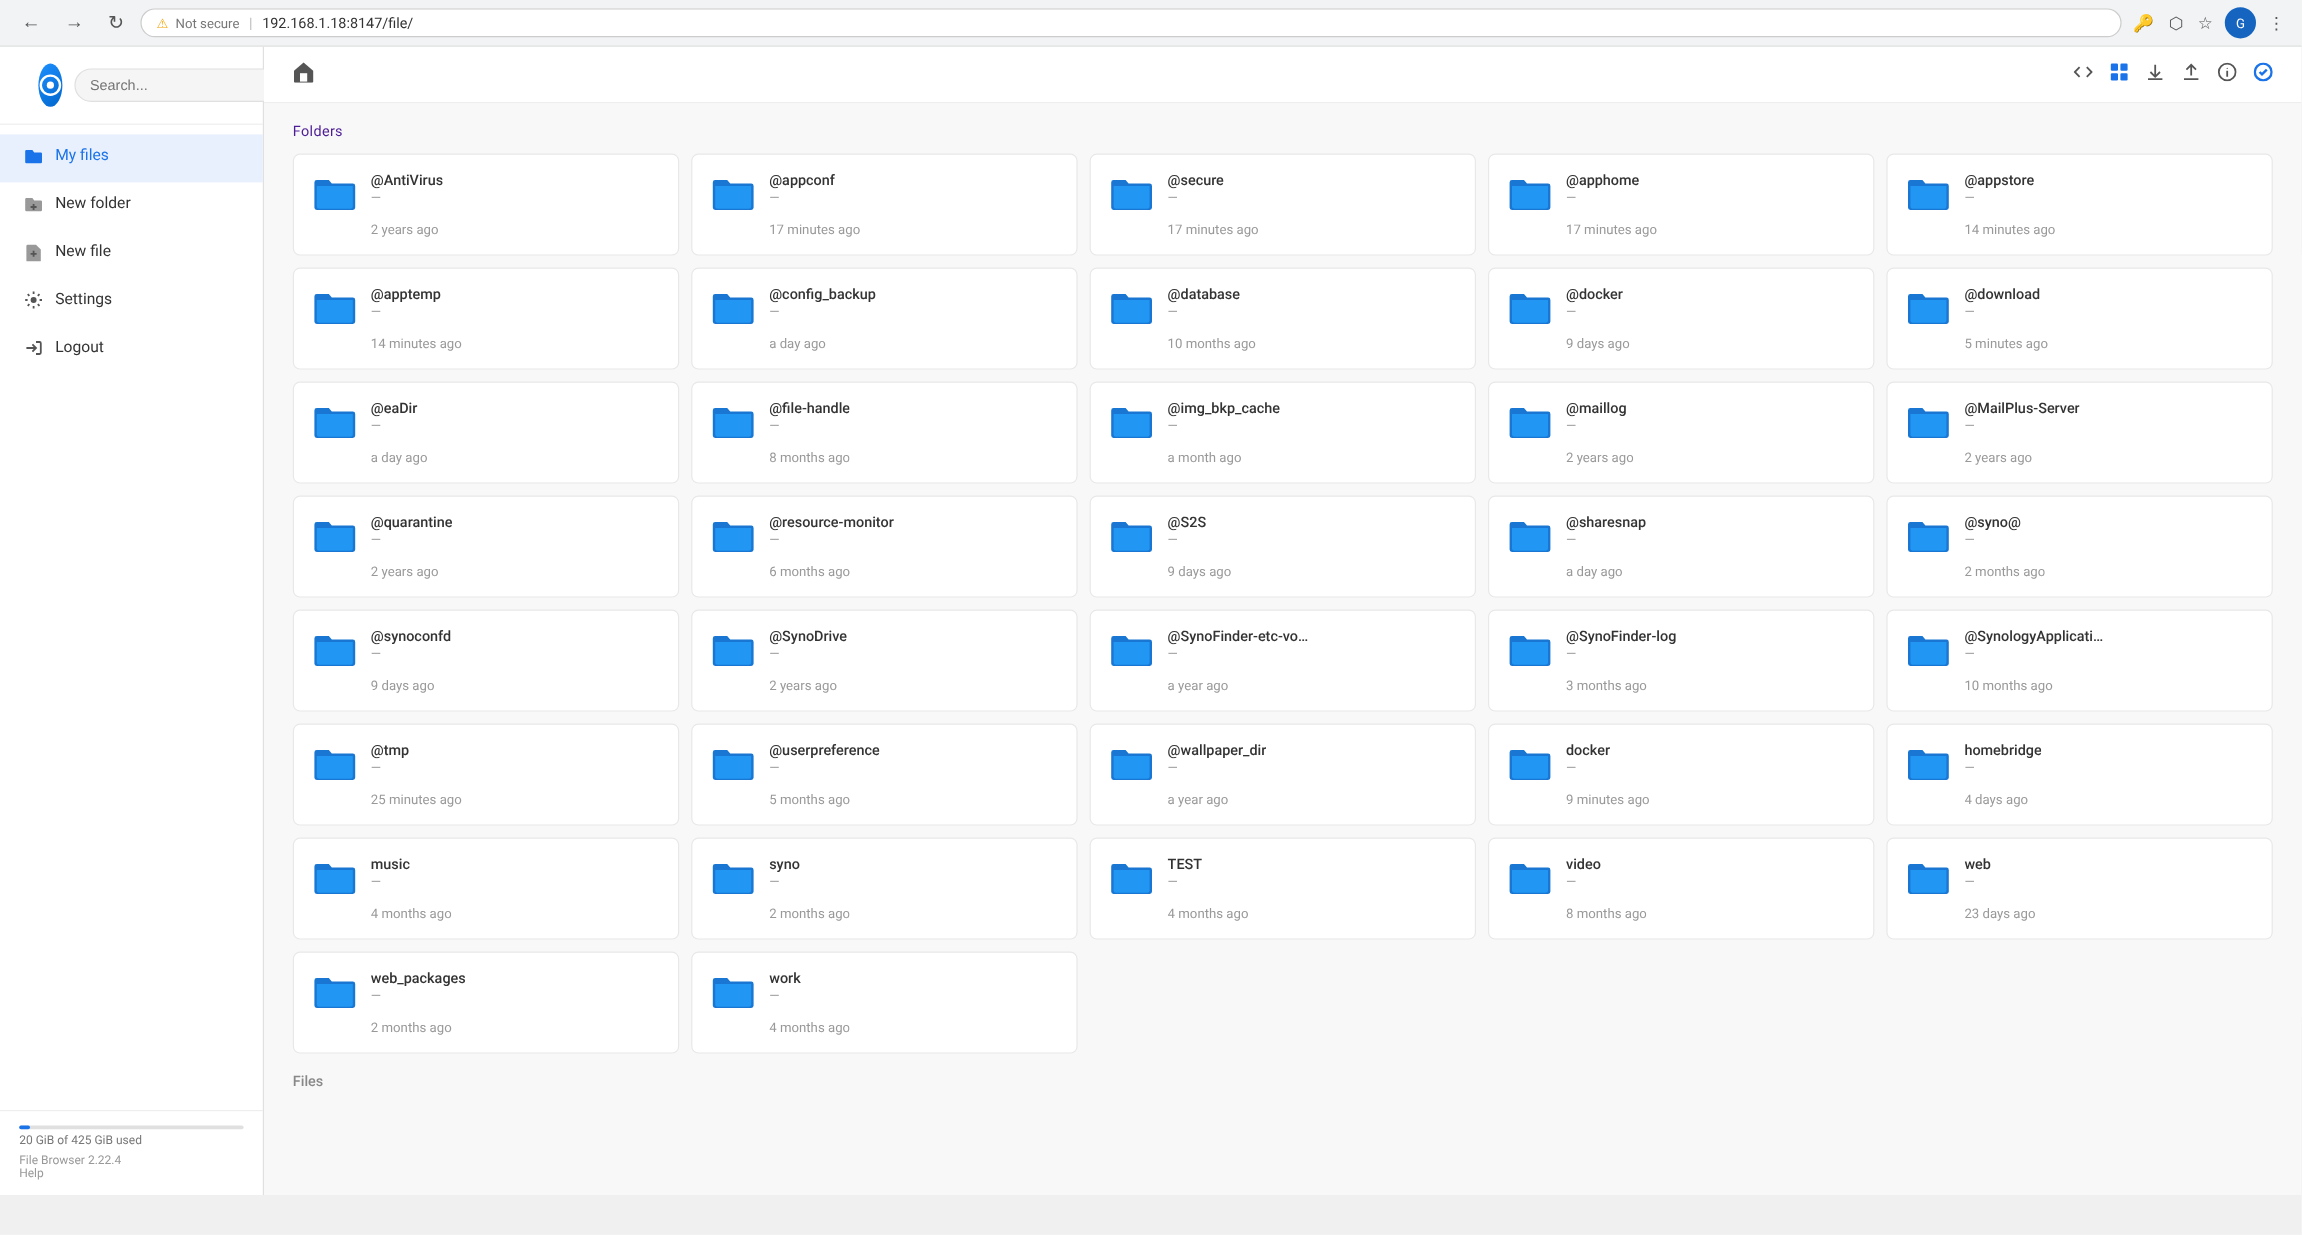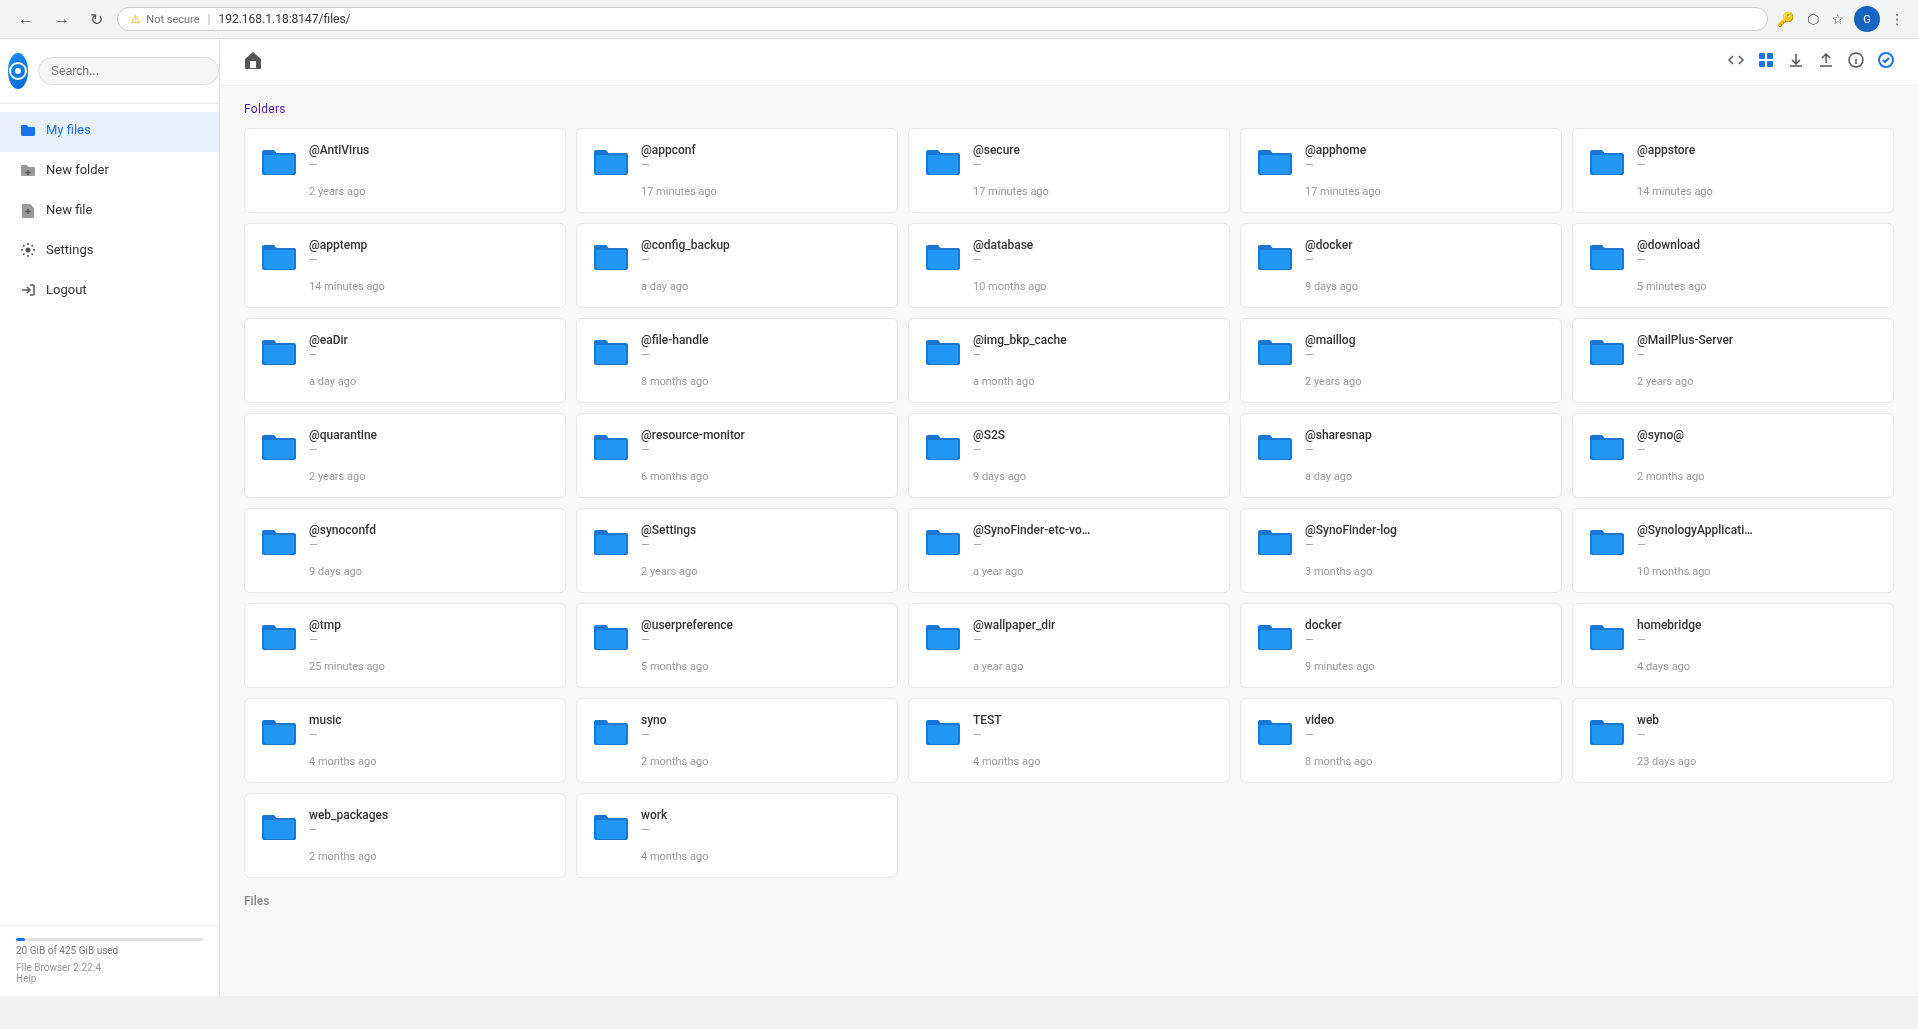--- a/index.html
+++ b/index.html
@@ -18,21 +18,21 @@
     .address-text { color: #333; font-size: 12px; }
     .nav-icons { display: flex; align-items: center; gap: 8px; }
     .nav-icon { color: #555; font-size: 14px; cursor: pointer; padding: 2px; }
     .profile-circle { width: 26px; height: 26px; background: #1565c0; border-radius: 50%; display: flex; align-items: center; justify-content: center; color: white; font-size: 11px; }
 
     
     .app-container { display: flex; height: calc(100vh - 72px); }
 
     
     .sidebar { width: 220px; background: #fff; border-right: 1px solid #e0e0e0; display: flex; flex-direction: column; padding: 0; flex-shrink: 0; }
-    .sidebar-header { padding: 14px 8px; display: flex; align-items: center; gap: 10px; border-bottom: 1px solid #eee; }
+    .sidebar-header { padding: 14px 32px; display: flex; align-items: center; gap: 10px; border-bottom: 1px solid #eee; }
     .app-logo { width: 36px; height: 36px; background: linear-gradient(135deg, #1e90ff, #0066cc); border-radius: 50%; display: flex; align-items: center; justify-content: center; color: white; font-size: 16px; }
     .search-bar { flex: 1; background: #f5f5f5; border: 1px solid #e0e0e0; border-radius: 20px; padding: 6px 12px; font-size: 12px; color: #999; }
     .sidebar-nav { padding: 8px 0; flex: 1; }
     .sidebar-item { display: flex; align-items: flex-start; gap: 10px; padding: 10px 20px; cursor: pointer; color: #333; font-size: 13px; }
     .sidebar-item.active { background: #e8f0fe; color: #1a73e8; }
     .sidebar-item .item-icon { font-size: 15px; color: #555; }
     .sidebar-item.active .item-icon { color: #1a73e8; }
     .sidebar-footer { padding: 12px 16px; border-top: 1px solid #eee; }
     .storage-bar-container { margin-bottom: 6px; }
     .storage-bar { height: 3px; background: #e0e0e0; border-radius: 2px; margin-bottom: 4px; }
@@ -69,21 +69,21 @@
 
 <div>
   <div class="browser-nav">
     <button class="nav-btn">←</button>
     <button class="nav-btn">→</button>
     <button class="nav-btn">↻</button>
     <div class="address-bar">
       <span class="lock-icon">⚠</span>
       <span style="font-size:11px;color:#777;">Not secure</span>
       <span style="color:#bbb;margin:0 2px;">|</span>
-      <span class="address-text">192.168.1.18:8147/files/</span>
+      <span class="address-text">192.168.1.18:8147/file/</span>
     </div>
     <div class="nav-icons">
       <span class="nav-icon">🔑</span>
       <span class="nav-icon">⬡</span>
       <span class="nav-icon">☆</span>
       <div class="profile-circle">G</div>
       <span class="nav-icon">⋮</span>
     </div>
   </div>
 </div>
@@ -500,21 +500,21 @@
       </div>
     </div>
           <div class="folder-card">
       <div class="folder-icon">
         <svg viewBox="0 0 36 36" xmlns="http://www.w3.org/2000/svg">
           <path d="M3 7h10l2.5 3H33a2 2 0 0 1 2 2v18a2 2 0 0 1-2 2H3a2 2 0 0 1-2-2V9a2 2 0 0 1 2-2z" fill="#1976d2"></path>
           <path d="M3 12h30v17a2 2 0 0 1-2 2H5a2 2 0 0 1-2-2V12z" fill="#2196f3"></path>
         </svg>
       </div>
       <div class="folder-info">
-        <div class="folder-name">@Settings</div>
+        <div class="folder-name">@SynoDrive</div>
         <div class="folder-dash">—</div>
         <div class="folder-date">2 years ago</div>
       </div>
     </div>
           <div class="folder-card">
       <div class="folder-icon">
         <svg viewBox="0 0 36 36" xmlns="http://www.w3.org/2000/svg">
           <path d="M3 7h10l2.5 3H33a2 2 0 0 1 2 2v18a2 2 0 0 1-2 2H3a2 2 0 0 1-2-2V9a2 2 0 0 1 2-2z" fill="#1976d2"></path>
           <path d="M3 12h30v17a2 2 0 0 1-2 2H5a2 2 0 0 1-2-2V12z" fill="#2196f3"></path>
         </svg>

